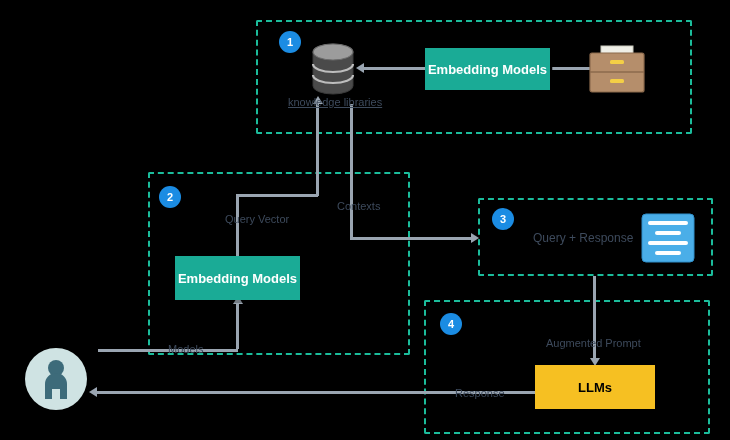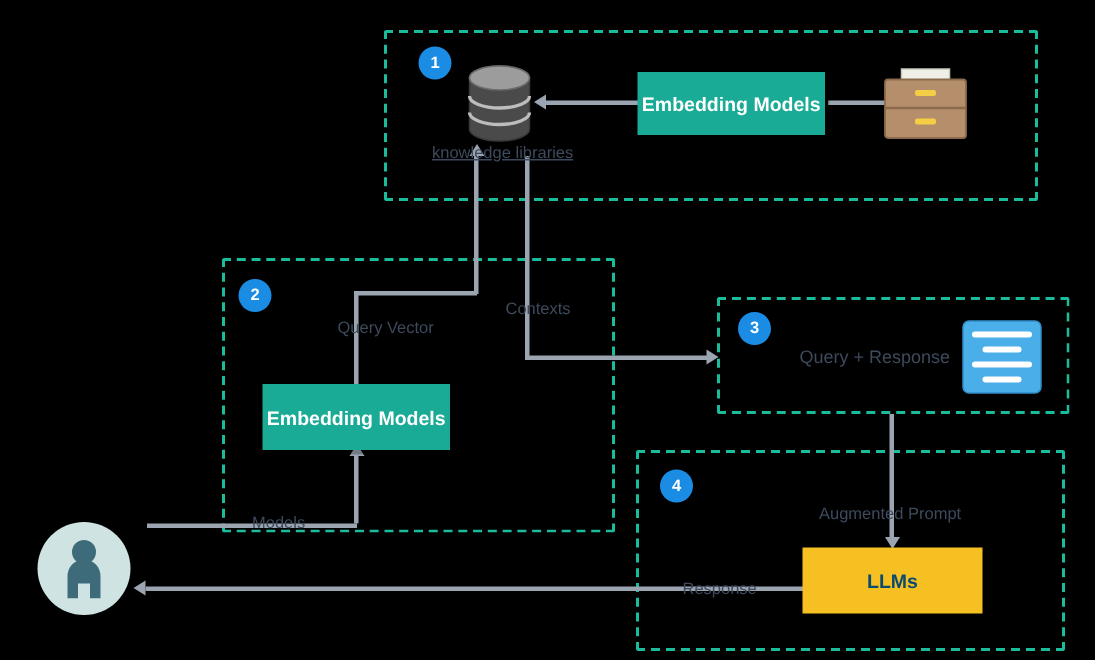--- a/index.html
+++ b/index.html
@@ -52,21 +52,21 @@
   }
   .box-teal {
     background: #1aab96;
     color: #ffffff;
     font-size: 13px;
     font-weight: bold;
     box-shadow: 3px 3px 0 rgba(0,0,0,0.25);
   }
   .box-yellow {
     background: #f6c022;
-    color: #0c4a6e;
+    color: #000000;
     font-size: 13px;
     font-weight: bold;
     box-shadow: 3px 3px 0 rgba(0,0,0,0.25);
   }
 
   
   .line-h {
     position: absolute;
     height: 3px;
     background: #9aa5b1;

